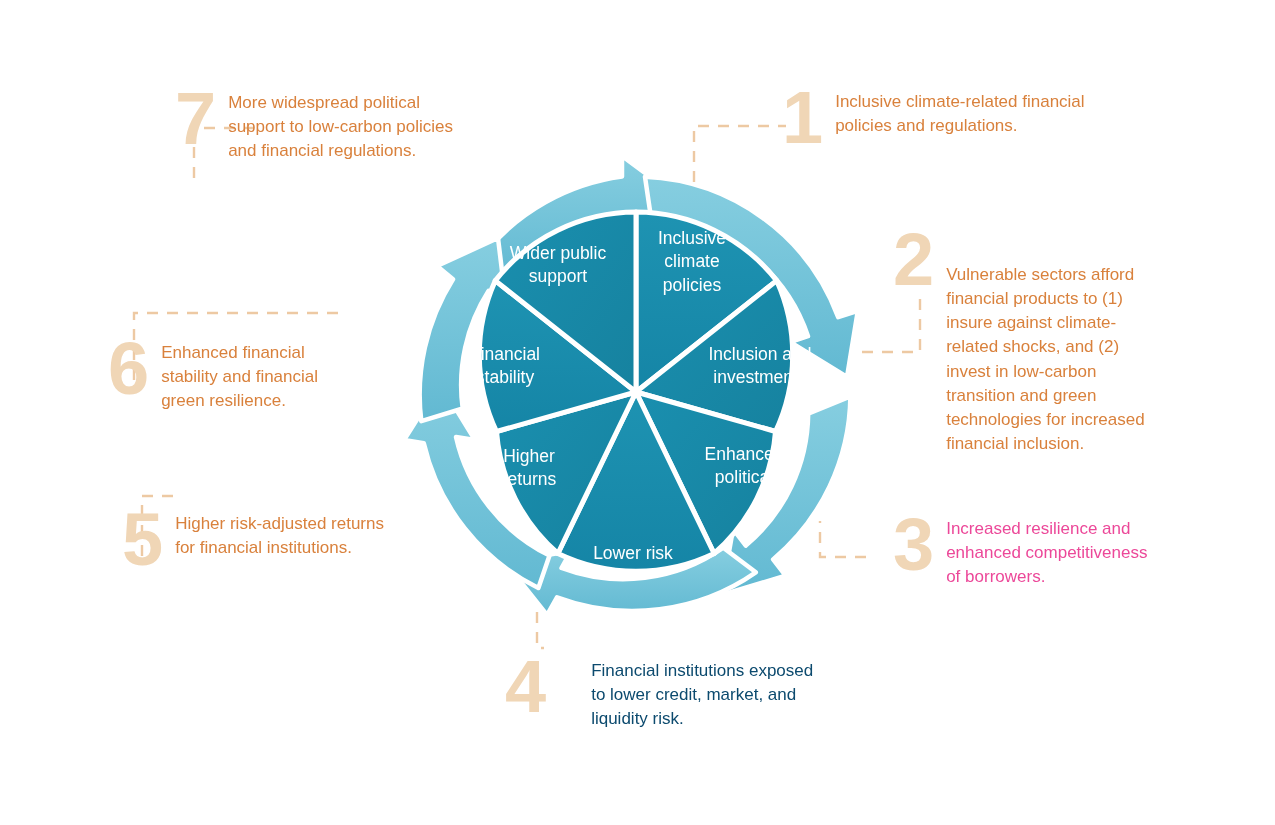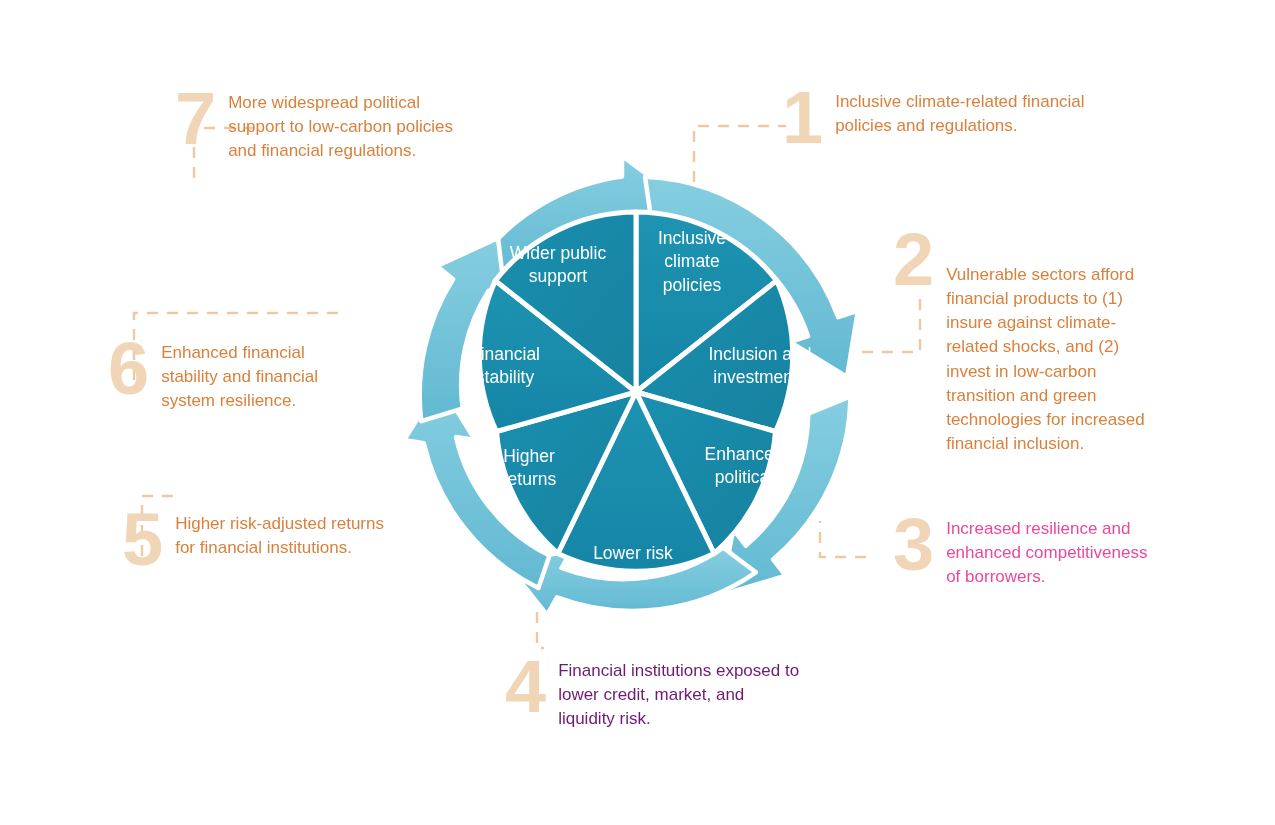--- a/index.html
+++ b/index.html
@@ -165,31 +165,31 @@
     <div class="body" style="width: 212px; color: rgb(217, 129, 60); margin-top: 31px;">Vulnerable sectors afford financial products to (1) insure against climate-related shocks, and (2) invest in low-carbon transition and green technologies for increased financial inclusion.</div>
   </div>
 
   <div class="callout right" style="left:893px; top:513px; width:282px;">
     <div class="num" style="color: rgb(240, 214, 182);">3</div>
     <div class="body" style="width: 216px; color: #ec4899;">Increased resilience and enhanced competitiveness of borrowers.</div>
   </div>
 
   <div class="callout right" style="left:505px; top:655px; width:310px;">
     <div class="num" style="color: rgb(240, 214, 182);">4</div>
-    <div class="body" style="width: 244px; color: #701a75;">Financial institutions exposed to lower credit, market, and liquidity risk.</div>
+    <div class="body" style="width: 244px; color: #0c4a6e; margin-left: 33px;">Financial institutions exposed to lower credit, market, and liquidity risk.</div>
   </div>
 
   <div class="callout left" style="left:122px; top:508px; width:300px;">
     <div class="num" style="color: rgb(240, 214, 182);">5</div>
     <div class="body" style="width: 232px; color: rgb(217, 129, 60);">Higher risk-adjusted returns for financial institutions.</div>
   </div>
 
   <div class="callout left" style="left:108px; top:337px; width:250px;">
     <div class="num" style="color: rgb(240, 214, 182);">6</div>
-    <div class="body" style="width: 170px; color: rgb(217, 129, 60);">Enhanced financial stability and financial system resilience.</div>
+    <div class="body" style="width: 170px; color: rgb(217, 129, 60);">Enhanced financial stability and financial green resilience.</div>
   </div>
 
   <div class="callout left" style="left:175px; top:87px; width:330px;">
     <div class="num" style="color: rgb(240, 214, 182);">7</div>
     <div class="body" style="width: 248px; color: rgb(217, 129, 60);">More widespread political support to low-carbon policies and financial regulations.</div>
   </div>
 
 </div>
 
 </body></html>

